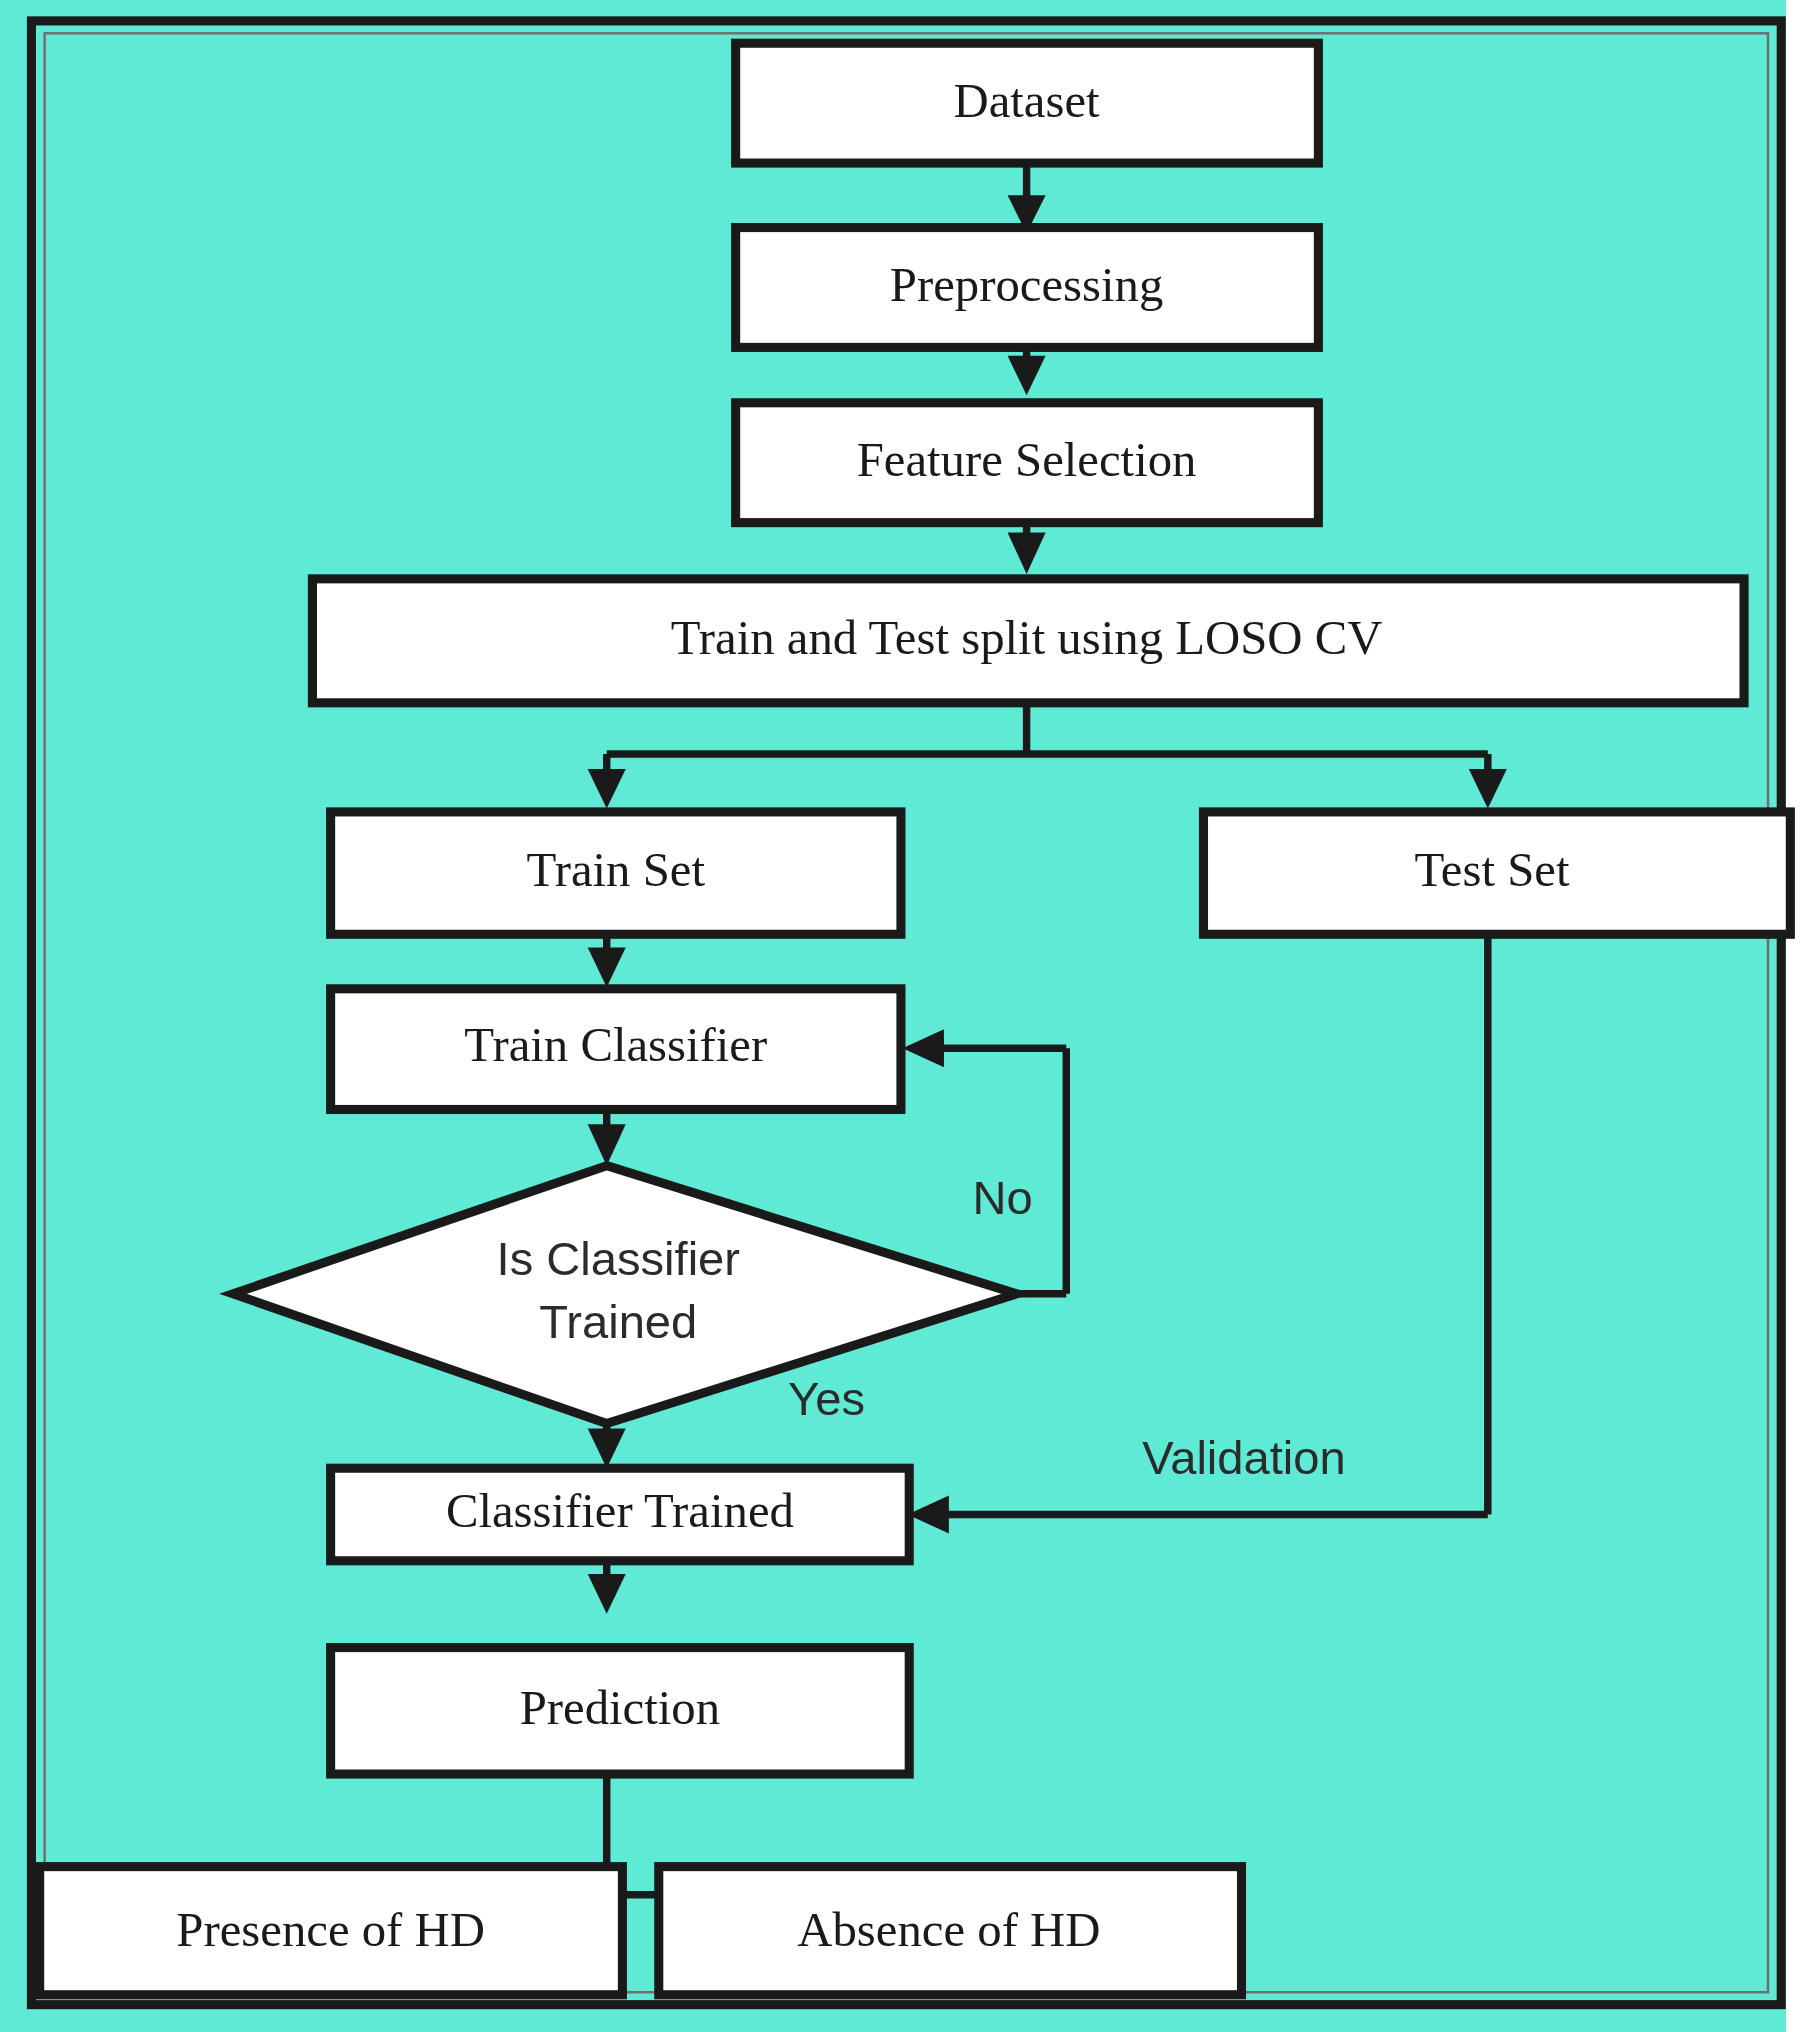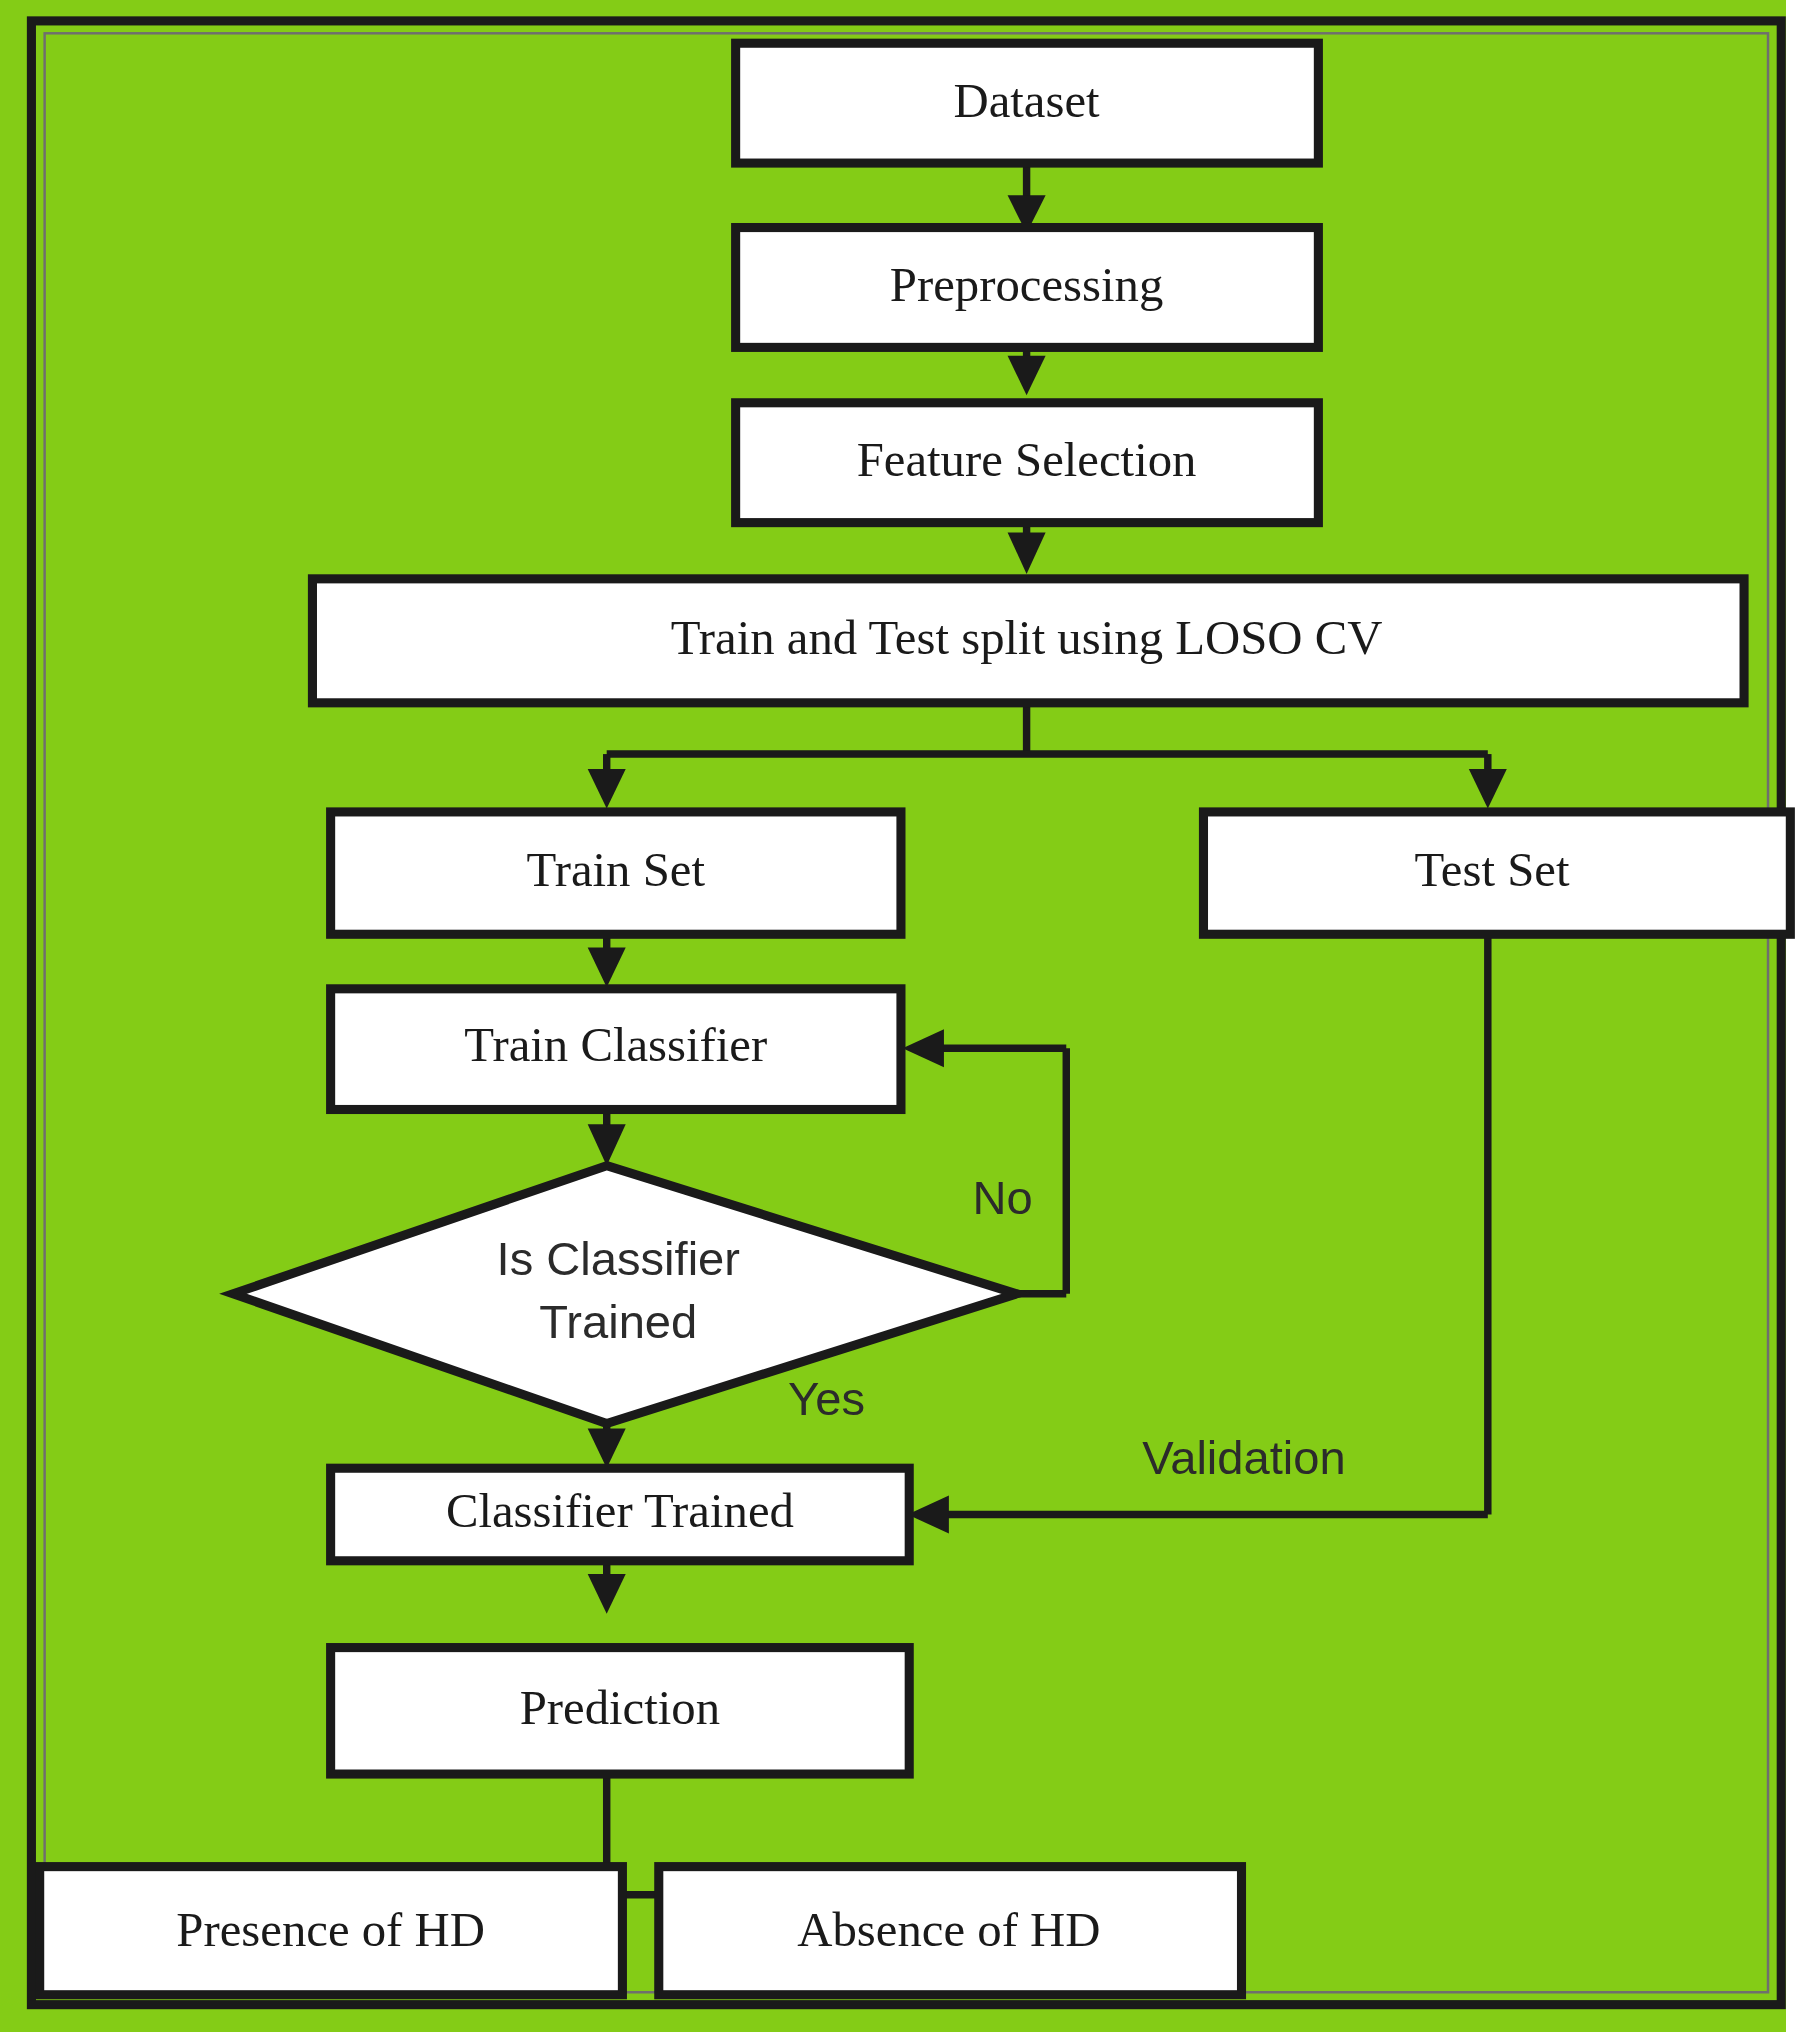--- a/index.html
+++ b/index.html
@@ -11,21 +11,21 @@
   body {
     width: 1811px;
     height: 2033px;
     font-family: "Liberation Serif", serif;
     overflow: hidden;
   }
   #flowchart-root {
     position: relative;
     width: 1786px;
     height: 2033px;
-    background: #84cc16;
+    background: #5eead4;
   }
   svg#flow-svg {
     display: block;
     width: 1811px;
     height: 2033px;
   }
   .node-box {
     fill: #ffffff;
     stroke: #1a1a1a;
     stroke-width: 11;

